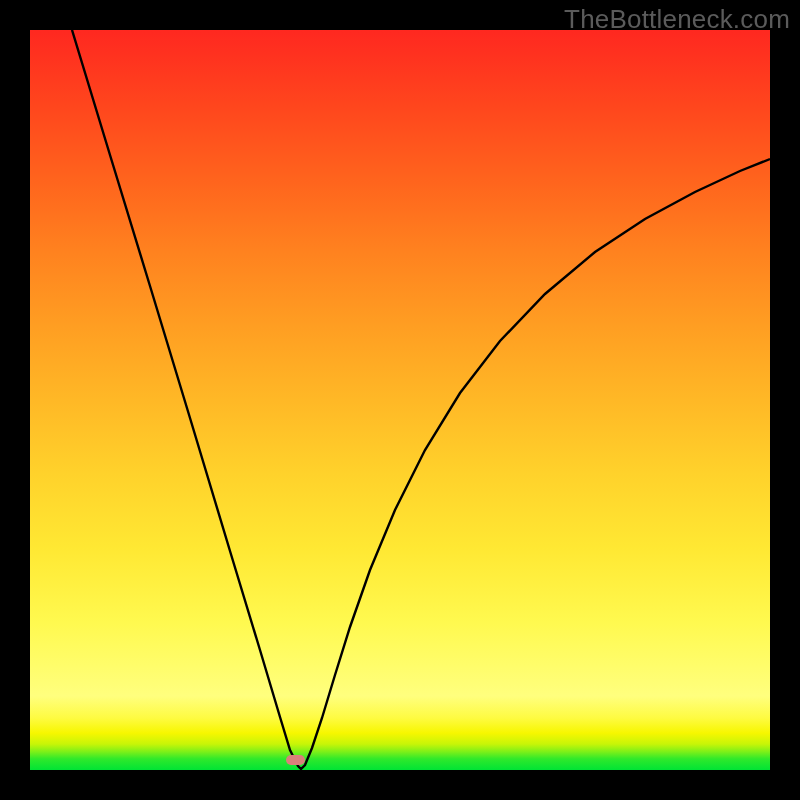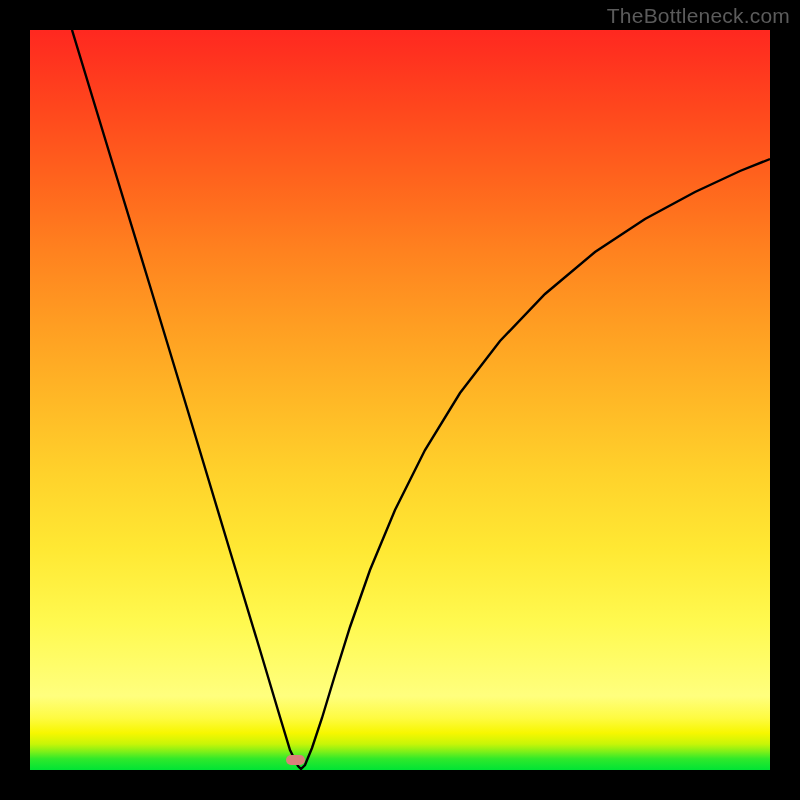--- a/index.html
+++ b/index.html
@@ -51,21 +51,21 @@
     position: absolute;
     width: 19px; height: 10px;
     border-radius: 5px;
     background: #D97F7B;
   }
   .watermark {
     position: absolute;
     top: 4px;
     right: 10px;
     color: #5B5B5B;
-    font-size: 21px;
+    font-size: 26px;
     font-weight: 500;
     letter-spacing: 0.2px;
   }
 </style>
 </head>
 <body>
 
 <div class="frame">
   <div class="plot">
     <div class="gradient-bg"></div>

